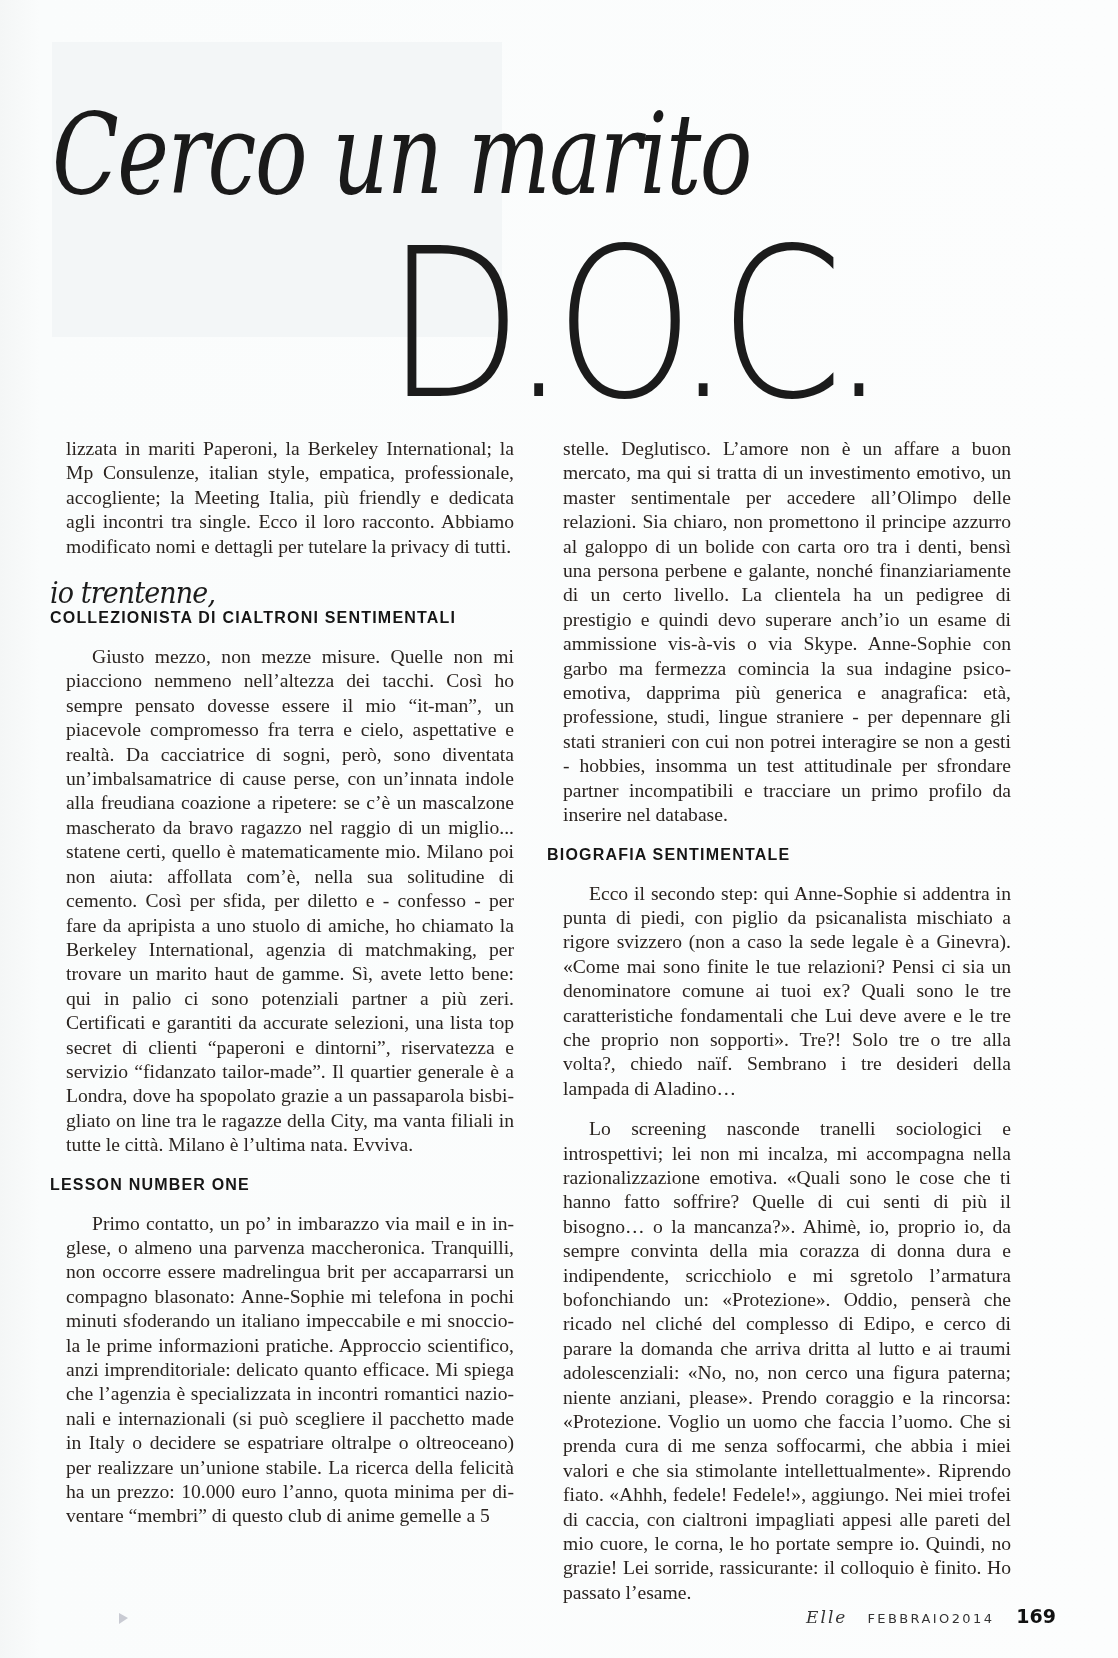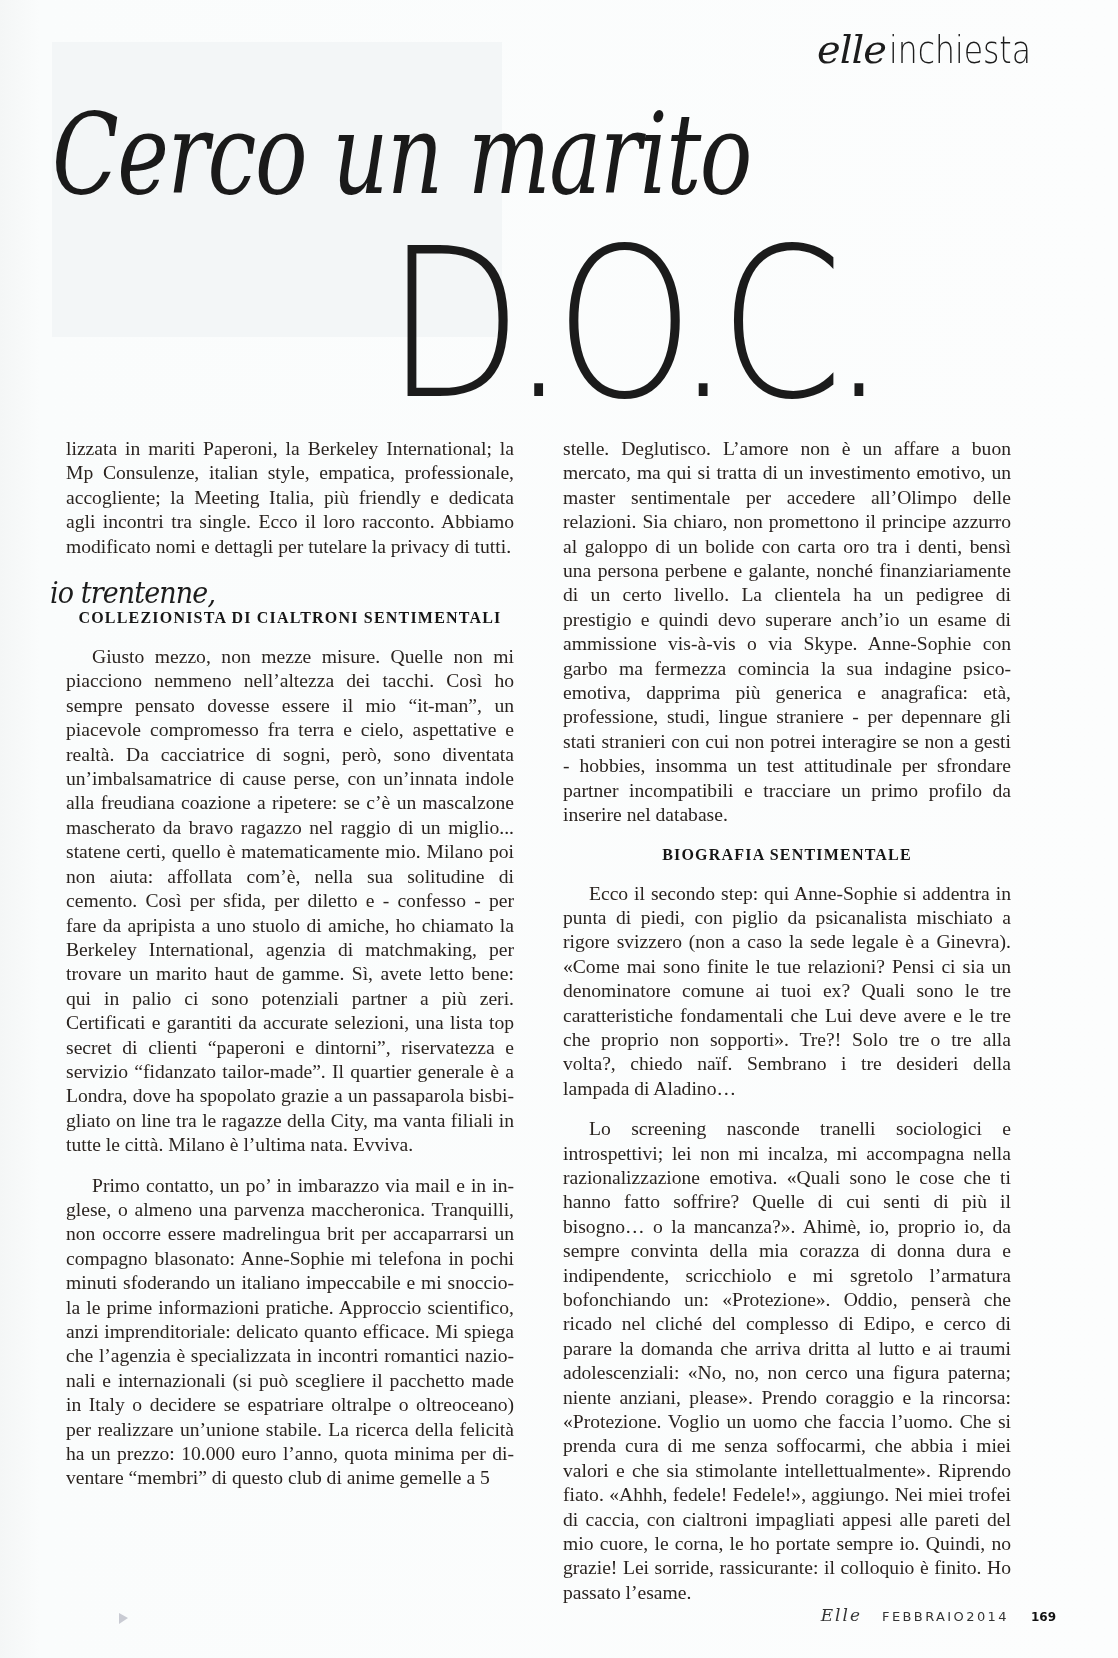--- a/index.html
+++ b/index.html
@@ -53,65 +53,63 @@
   .col.right { left: 547px; top: 421px; }
   .col p { margin: 16px; }
   .col p.indent { text-indent: 26px; }
   .kicker {
     font-family: "DejaVu Serif", serif; font-style: italic;
     font-size: 30px; line-height: 28px; color: #1d1d1d;
     margin-top: 20px; letter-spacing: -1px;
     transform: scaleX(0.9); transform-origin: left; display: block;
   }
   .subhead {
-    font-family: Liberation Serif, serif; font-weight: bold;
+    font-family: Liberation Sans, sans-serif; font-weight: bold;
     font-size: 16px; letter-spacing: 1.2px; line-height: 22px;
-    color: #161616; text-align: center;
+    color: #161616; text-align: left;
   }
   .subhead.gap { margin-top: 16px; }
   .footer {
     position: absolute; right: 62px; top: 1605px; white-space: nowrap;
     display: flex; align-items: baseline;
   }
   .footer .brand {
     font-family: "DejaVu Serif", serif; font-style: italic; font-size: 17px;
     letter-spacing: 2px; color: #333;
   }
   .footer .date {
     font-family: "DejaVu Sans", sans-serif; font-size: 13px; letter-spacing: 2.4px;
     color: #333; margin-left: 20px;
   }
   .footer .num {
-    font-family: "DejaVu Sans", sans-serif; font-weight: bold; font-size: 12px;
+    font-family: "DejaVu Sans", sans-serif; font-weight: bold; font-size: 19px;
     color: #111; margin-left: 22px;
   }
   .marker {
     position: absolute; left: 119px; top: 1613px; width: 0; height: 0;
     border-left: 9px solid #c9cbd3; border-top: 5px solid transparent;
     border-bottom: 6px solid transparent;
   }
 </style>
 </head>
 <body>
 
 <div class="page">
   <div class="ghost-block"></div>
 
-  <div class="section-tag">
-    <span class="elle">elle</span><span class="inch">inchiesta</span>
-  </div>
 
   <div class="title-line1">Cerco un marito</div>
   <div class="title-line2">D.O.C.</div>
 
   <div class="col left">
     <p>lizzata in mariti Paperoni, la Berkeley International; la Mp Consulenze, italian style, empatica, professionale, accogliente; la Meeting Italia, più friendly e dedicata agli incontri tra single. Ecco il loro racconto. Abbiamo mo­dificato nomi e dettagli per tutelare la privacy di tutti.</p>
     <span class="kicker">io trentenne,</span>
     <div class="subhead">COLLEZIONISTA DI CIALTRONI SENTIMENTALI</div>
     <p class="indent">Giusto mezzo, non mezze misure. Quelle non mi piac­ciono nemmeno nell’altezza dei tacchi. Così ho sempre pensato dovesse essere il mio “it-man”, un piacevole com­promesso fra terra e cielo, aspettative e realtà. Da caccia­trice di sogni, però, sono diventata un’imbalsamatrice di cause perse, con un’innata indole alla freudiana coazio­ne a ripetere: se c’è un mascalzone mascherato da bravo ragazzo nel raggio di un miglio... statene certi, quello è matematicamente mio. Milano poi non aiuta: affollata com’è, nella sua solitudine di cemento. Così per sfida, per diletto e - confesso - per fare da apripista a uno stuolo di amiche, ho chiamato la Berkeley International, agenzia di matchmaking, per trovare un marito haut de gamme. Sì, avete letto bene: qui in palio ci sono potenziali partner a più zeri. Certificati e garantiti da accurate selezioni, una lista top secret di clienti “paperoni e dintorni”, riservatezza e servizio “fidanzato tailor-made”. Il quartier generale è a Londra, dove ha spopolato grazie a un passaparola bisbi­gliato on line tra le ragazze della City, ma vanta filiali in tutte le città. Milano è l’ultima nata. Evviva.</p>
+    <div class="subhead gap">LESSON NUMBER ONE</div>
     <p class="indent">Primo contatto, un po’ in imbarazzo via mail e in in­glese, o almeno una parvenza maccheronica. Tranquilli, non occorre essere madrelingua brit per accaparrarsi un compagno blasonato: Anne-Sophie mi telefona in pochi minuti sfoderando un italiano impeccabile e mi snoccio­la le prime informazioni pratiche. Approccio scientifico, anzi imprenditoriale: delicato quanto efficace. Mi spiega che l’agenzia è specializzata in incontri romantici nazio­nali e internazionali (si può scegliere il pacchetto made in Italy o decidere se espatriare oltralpe o oltreoceano) per realizzare un’unione stabile. La ricerca della felicità ha un prezzo: 10.000 euro l’anno, quota minima per di­ventare “membri” di questo club di anime gemelle a 5</p>
   </div>
 
   <div class="col right">
     <p>stelle. Deglutisco. L’amore non è un affare a buon mercato, ma qui si tratta di un investimento emotivo, un master sentimentale per accedere all’Olimpo delle relazioni. Sia chiaro, non promettono il principe azzurro al galoppo di un bolide con carta oro tra i denti, bensì una persona perbene e galante, nonché finanziariamente di un certo livello. La clientela ha un pedigree di prestigio e quindi devo superare anch’io un esame di ammissione vis-à-vis o via Skype. Anne-Sophie con garbo ma fermezza comincia la sua indagine psico-emotiva, dapprima più generica e anagrafica: età, professione, studi, lingue straniere - per depennare gli stati stranieri con cui non potrei interagi­re se non a gesti - hobbies, insomma un test attitudinale per sfrondare partner incompatibili e tracciare un primo profilo da inserire nel database.</p>
     <div class="subhead gap">BIOGRAFIA SENTIMENTALE</div>
     <p class="indent">Ecco il secondo step: qui Anne-Sophie si addentra in punta di piedi, con piglio da psicanalista mischiato a rigore svizzero (non a caso la sede legale è a Ginevra). «Come mai sono finite le tue relazioni? Pensi ci sia un denominatore comune ai tuoi ex? Quali sono le tre caratteristiche fonda­mentali che Lui deve avere e le tre che proprio non soppor­ti». Tre?! Solo tre o tre alla volta?, chiedo naïf. Sembrano i tre desideri della lampada di Aladino…</p>
     <p class="indent">Lo screening nasconde tranelli sociologici e introspetti­vi; lei non mi incalza, mi accompagna nella razionalizzazio­ne emotiva. «Quali sono le cose che ti hanno fatto soffrire? Quelle di cui senti di più il bisogno… o la mancanza?». Ahimè, io, proprio io, da sempre convinta della mia corazza di donna dura e indipendente, scricchiolo e mi sgretolo l’armatura bofonchiando un: «Protezione». Oddio, pense­rà che ricado nel cliché del complesso di Edipo, e cerco di parare la domanda che arriva dritta al lutto e ai traumi adolescenziali: «No, no, non cerco una figura paterna; niente anziani, please». Prendo coraggio e la rincorsa: «Protezione. Voglio un uomo che faccia l’uomo. Che si prenda cura di me senza soffocarmi, che abbia i miei valori e che sia stimolante intellettualmente». Riprendo fiato. «Ahhh, fedele! Fedele!», aggiungo. Nei miei trofei di caccia, con cialtroni impaglia­ti appesi alle pareti del mio cuore, le corna, le ho portate sempre io. Quindi, no grazie! Lei sorride, rassicurante: il colloquio è finito. Ho passato l’esame.</p>
   </div>
 

